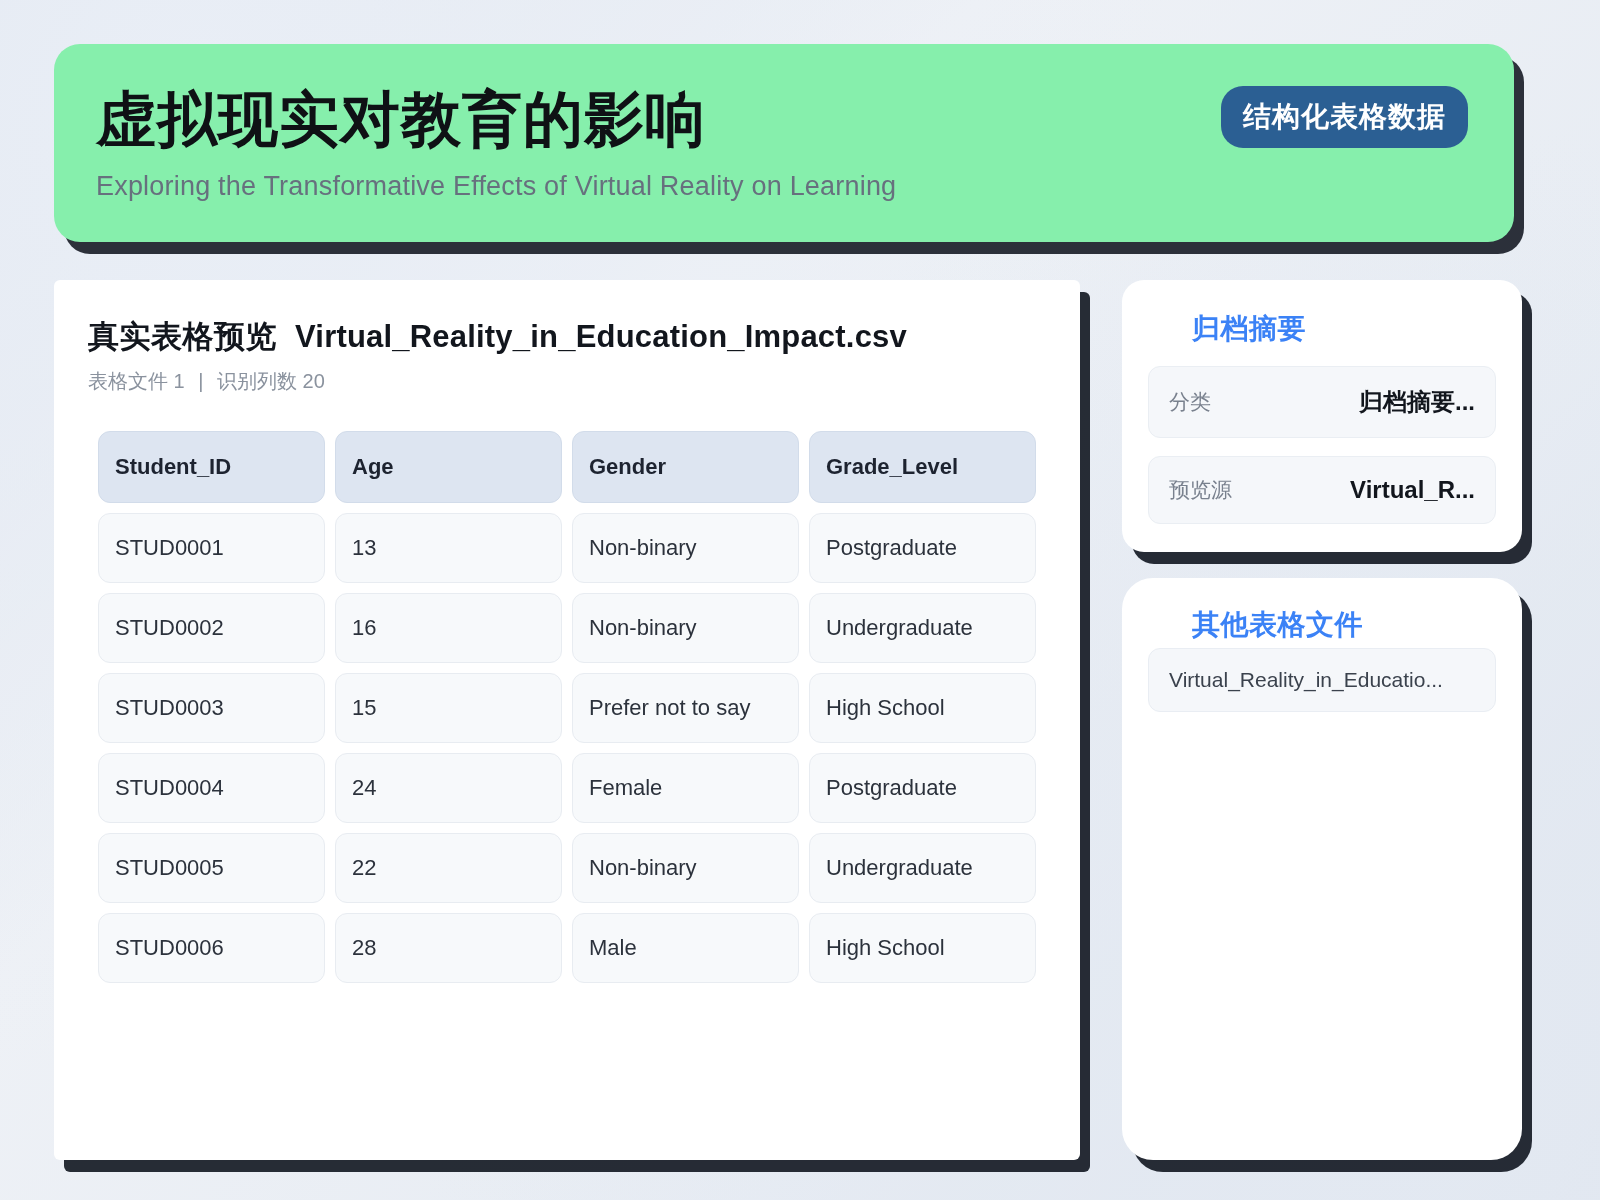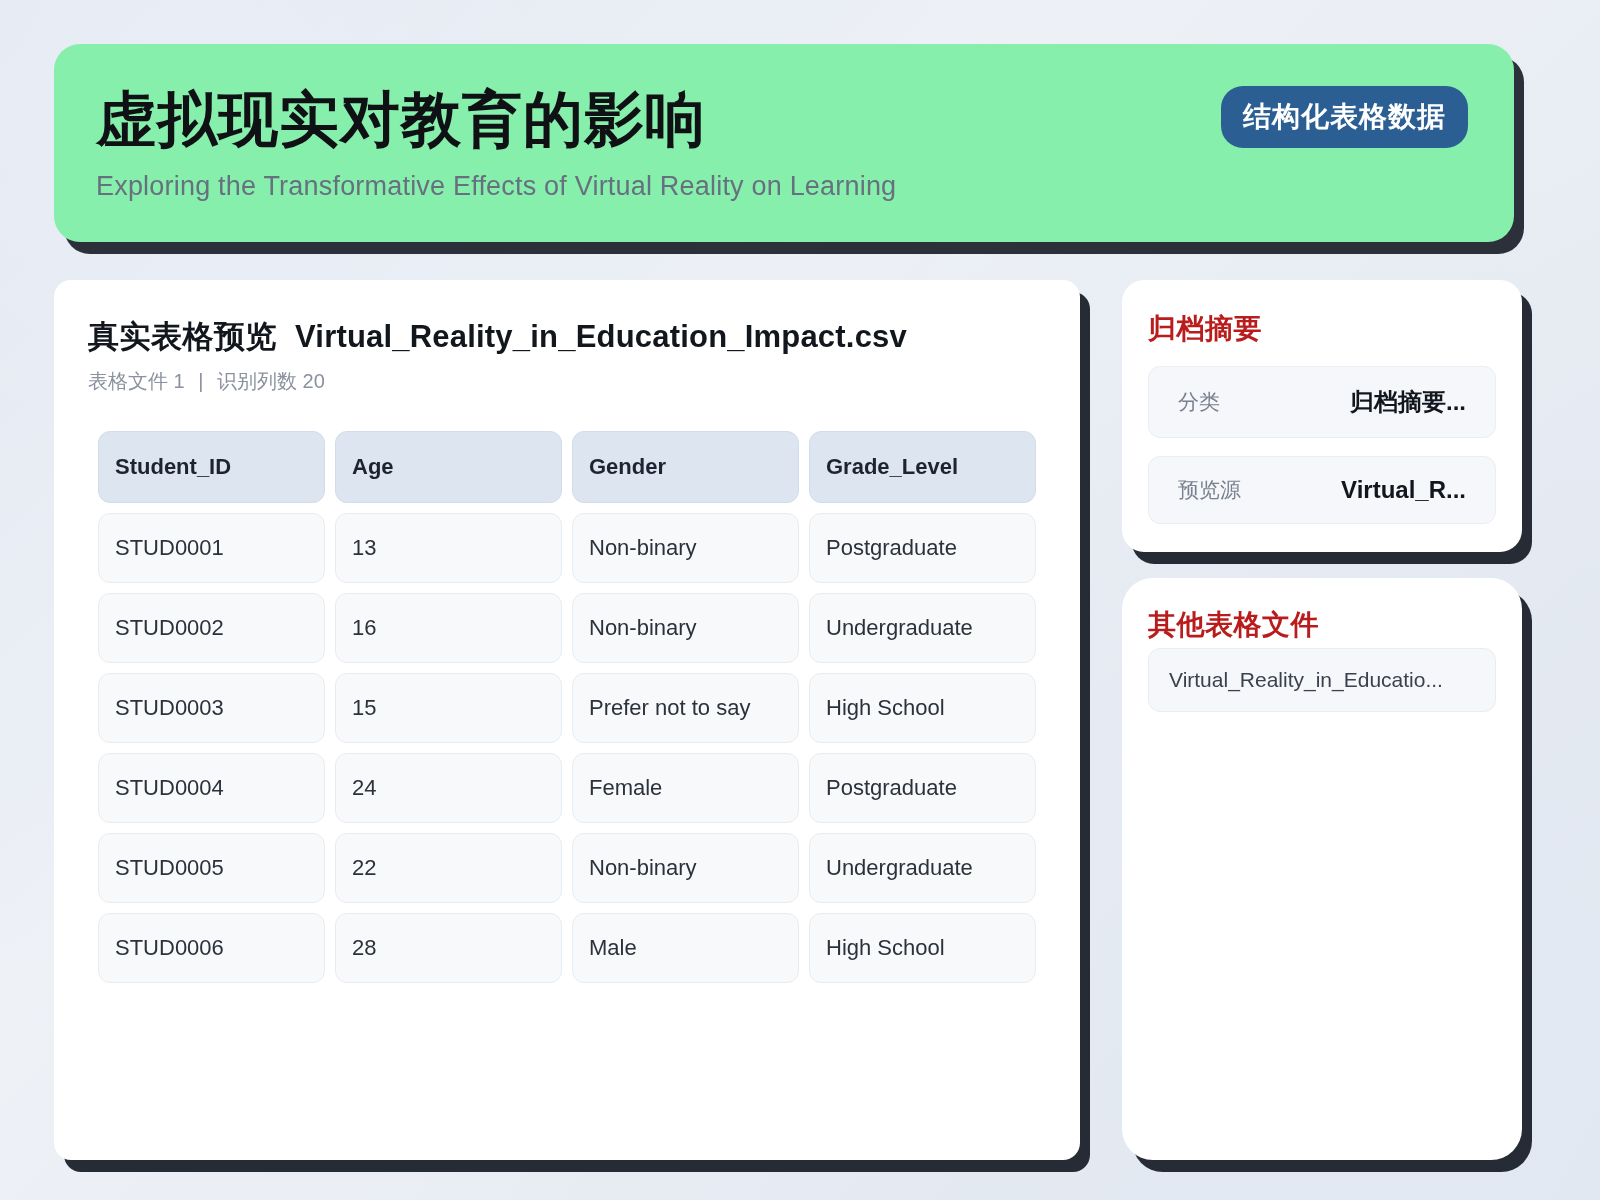--- a/index.html
+++ b/index.html
@@ -72,21 +72,21 @@
   .body-row {
     display: flex;
     gap: 42px;
     flex: 1 1 auto;
     min-height: 0;
   }
 
   .preview-card {
     flex: 1 1 auto;
     background: #ffffff;
-    border-radius: 17px;
+    border-radius: 6px;
     padding: 36px 34px 30px 34px;
     box-shadow: 10px 12px 0 0 rgba(17,22,32,0.9);
     display: flex;
     flex-direction: column;
     min-width: 0;
   }
 
   .preview-head {
     display: flex;
     align-items: baseline;
@@ -155,30 +155,31 @@
     background: #ffffff;
     border-radius: 22px;
     padding: 30px 26px 28px 26px;
     box-shadow: 10px 12px 0 0 rgba(17,22,32,0.9);
     flex: 0 0 auto;
   }
 
   .side-title {
     font-size: 28px;
     font-weight: 700;
-    color: #b91c1c;
+    color: #3b82f6;
     letter-spacing: 0.5px;
+    margin-left: 44px;
   }
 
   .kv {
     margin-top: 18px;
     background: #f5f7fa;
     border: 1px solid #eaeef3;
     border-radius: 12px;
-    padding: 19px 29px;
+    padding: 19px 20px;
     display: flex;
     align-items: center;
     justify-content: space-between;
     gap: 12px;
   }
   .kv .k {
     font-size: 21px;
     color: #79818e;
     white-space: nowrap;
   }

